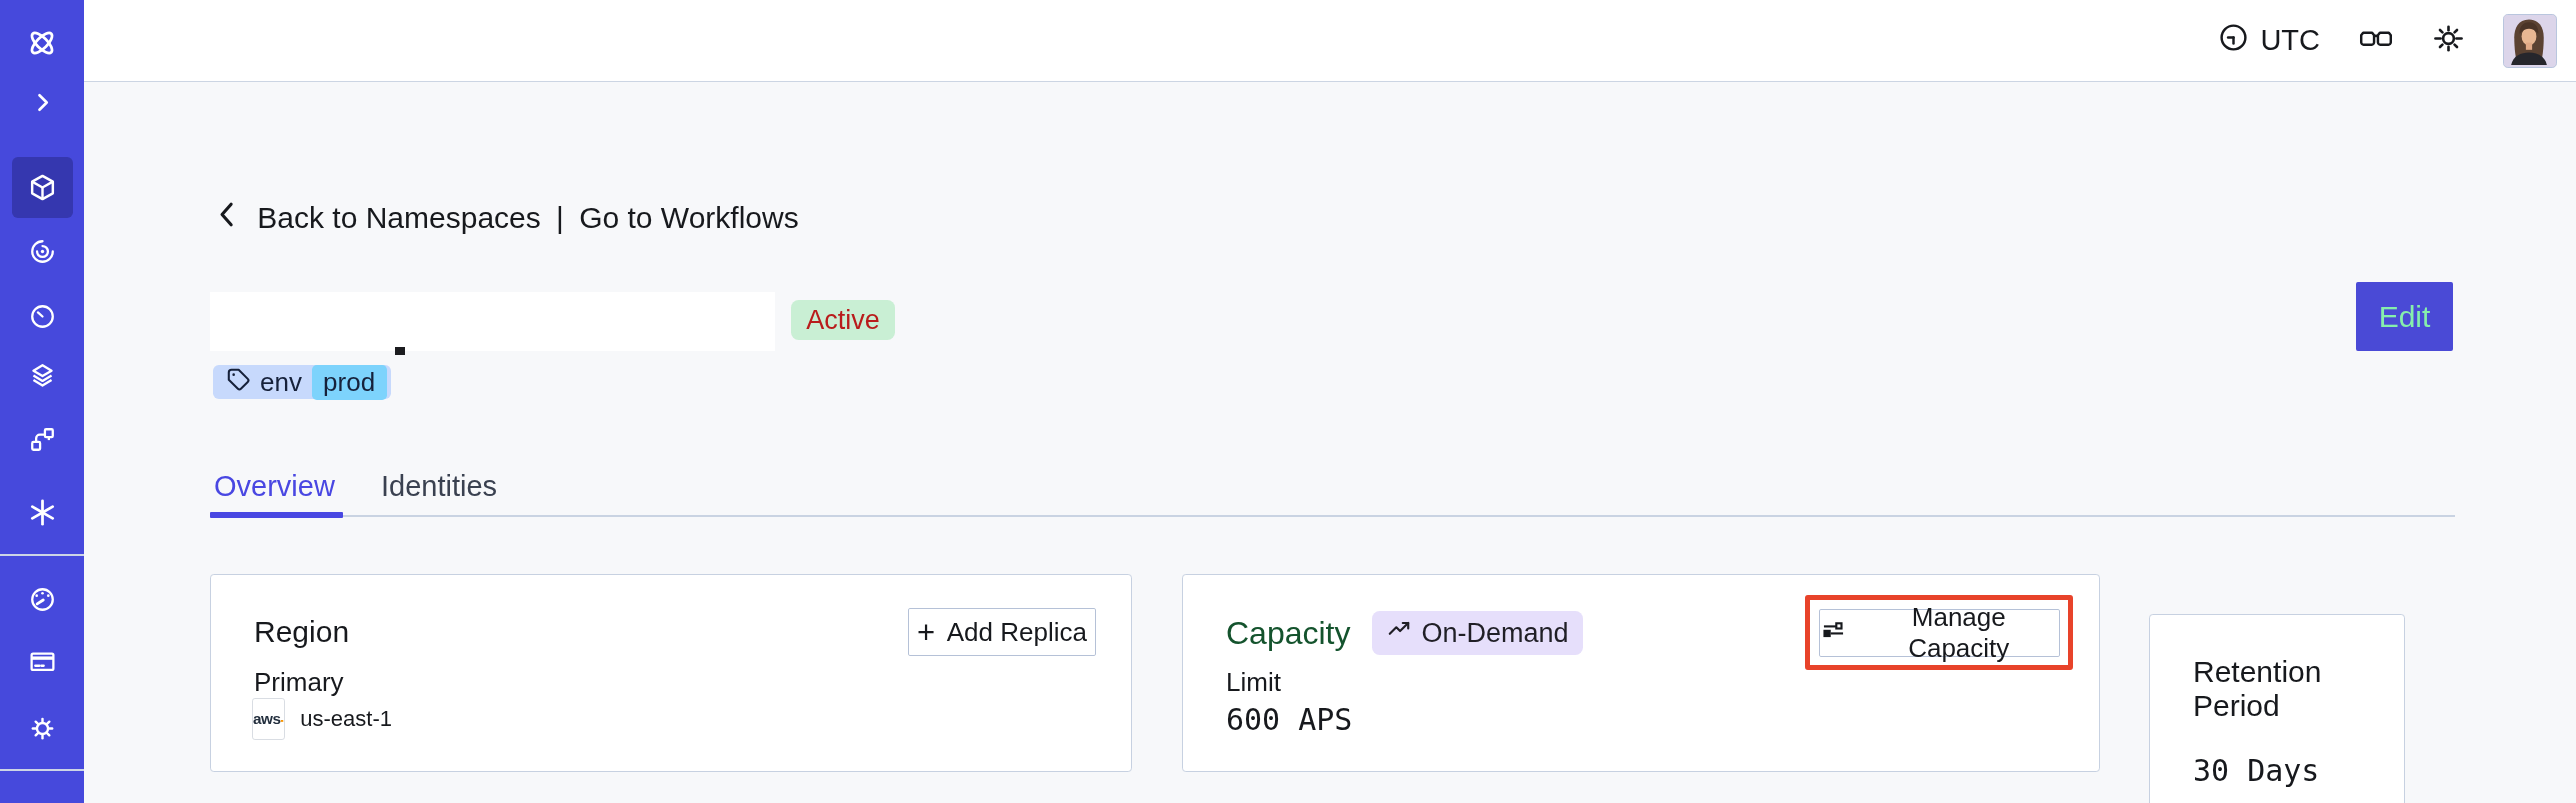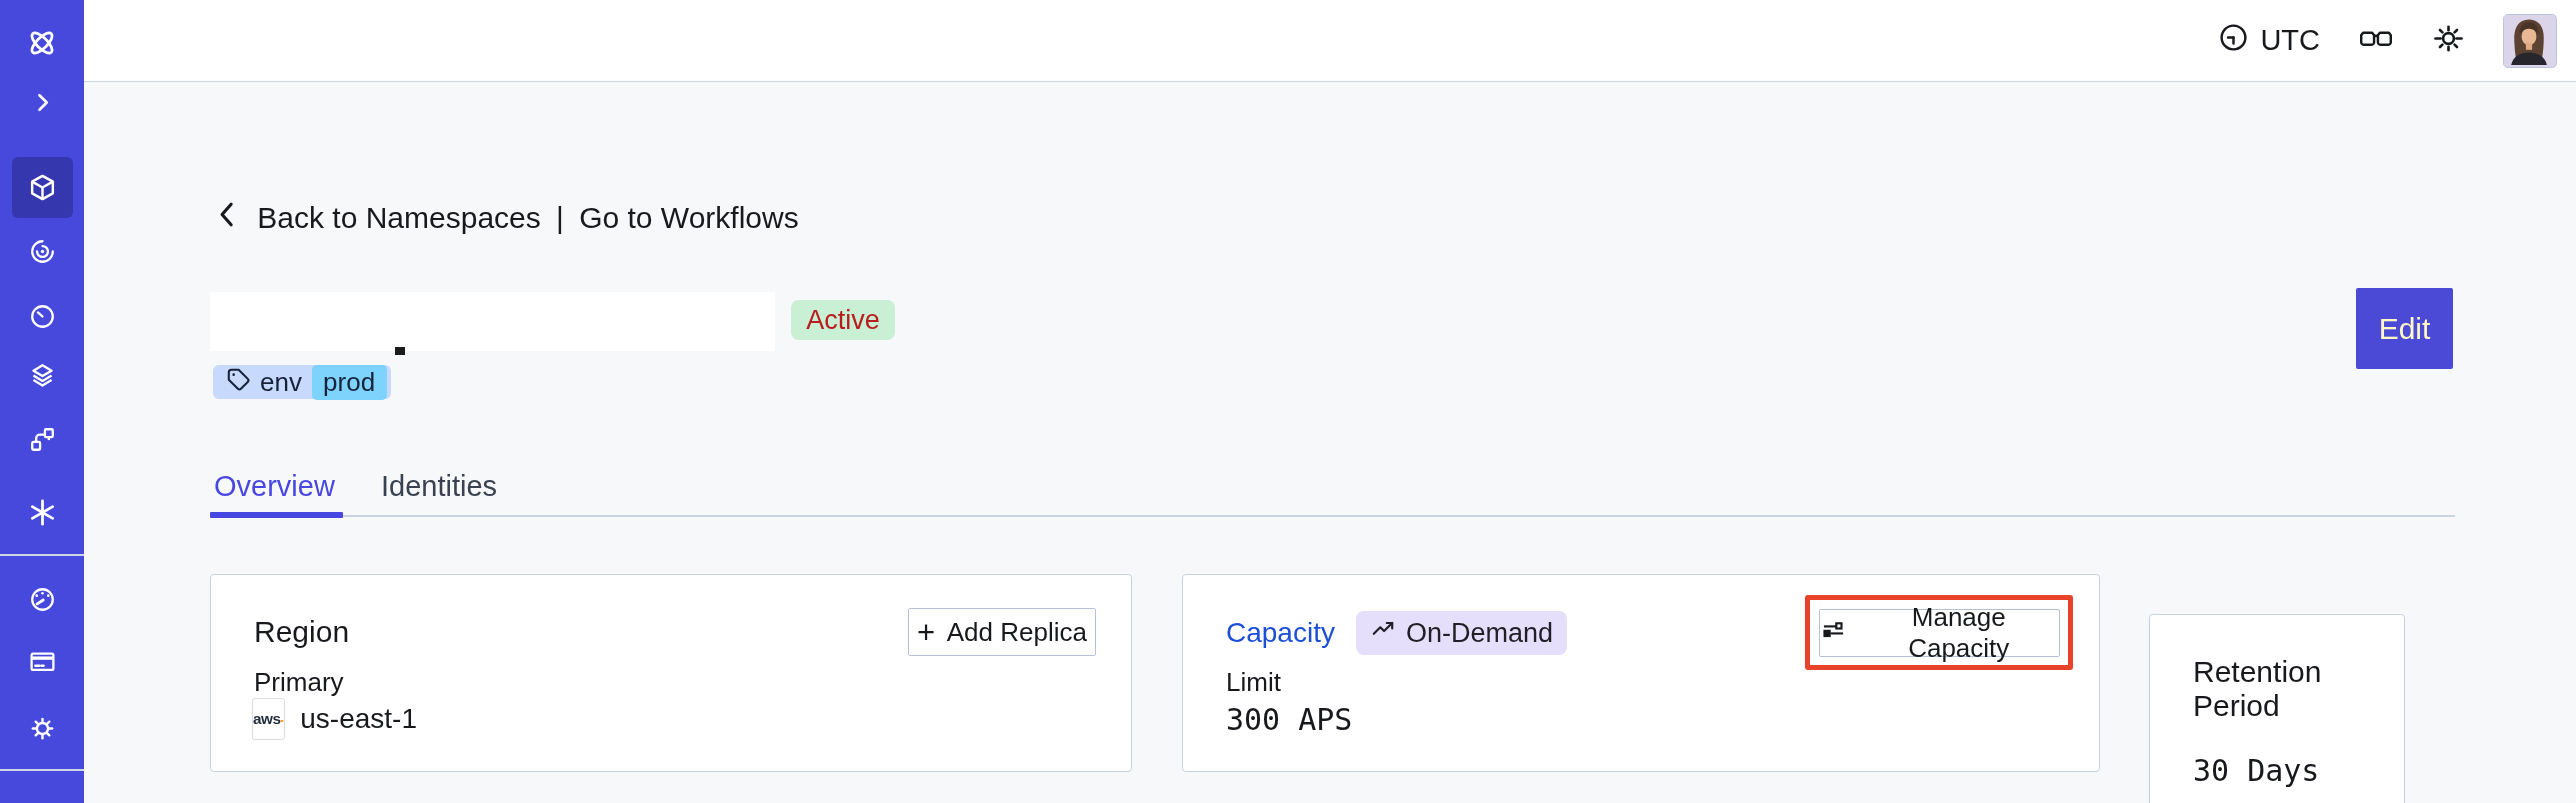--- a/index.html
+++ b/index.html
@@ -25,21 +25,21 @@
   
   .redacted { position:absolute; left:210px; top:292px; width:565px; height:59px; background:#ffffff; }
   .redact-dot { position:absolute; left:395px; top:347px; width:9.6px; height:7.7px; background:#1c1c1f; }
   .status-badge { position:absolute; left:791px; top:300px; height:40px; padding:0 15.3px; background:#c9efd4; color:#b91c1c; border-radius:7.7px; font-size:27px; display:flex; align-items:center; }
   .tag-chip { position:absolute; left:213px; top:365px; height:34px; background:#c7d9fc; border-radius:5.8px; display:flex; align-items:center; gap:9.6px; padding:0 4.8px 0 11.5px; color:#16213a; font-size:26px; }
   .tag-inner { background:#7dd3fc; border-radius:4.8px; height:35px; display:flex; align-items:center; padding:0 11.5px; }
 
   
   .btn { display:flex; align-items:center; justify-content:center; gap:13.4px; background:#ffffff; border:1.9px solid #b5c1d7; border-radius:1.9px; font-size:30px; color:#17191d; cursor:pointer; }
   .btn-connect { position:absolute; left:2125px; top:282px; width:217px; height:73px; }
-  .btn-edit { position:absolute; left:2356px; top:282px; width:97px; height:81px; background:#4a4ad6; border:none; color:#fef9c3; border-radius:1.9px; display:flex; align-items:center; justify-content:center; font-size:30px; cursor:pointer;margin-top:6px; }
+  .btn-edit { position:absolute; left:2356px; top:282px; width:97px; height:69px; background:#4a4ad6; border:none; color:#86efac; border-radius:1.9px; display:flex; align-items:center; justify-content:center; font-size:30px; cursor:pointer; }
 
   
   .tabs-line { position:absolute; left:210px; top:515px; width:2245px; height:1.9px; background:#c9d3e2; }
   .tab { position:absolute; top:470px; font-size:29px; cursor:pointer; }
   .tab-overview { left:214px; color:#4947e2; font-weight:500; }
   .tab-underline { position:absolute; left:210px; top:512px; width:133px; height:5.8px; background:#4947e2; border-radius:1px; }
   .tab-identities { left:381px; color:#3a4150; }
 
   
   .card { position:absolute; top:574px; height:198px; background:#ffffff; border:1.9px solid #c7d1e1; border-radius:3.8px; }
@@ -50,28 +50,28 @@
   .field-label { position:absolute; left:43px; top:92px; font-size:26px; color:#17191d; }
   .mono { font-family:"DejaVu Sans Mono", monospace; }
   .field-value { position:absolute; left:43px; top:127px; font-size:30px; color:#17191d; }
 
   .btn-small { position:absolute; display:flex; align-items:center; justify-content:center; gap:11.5px; background:#fff; border:1.9px solid #b5c1d7; border-radius:1.9px; font-size:26px; color:#17191d; cursor:pointer; }
   .btn-add-replica { right:35px; top:33px; width:188px; height:48px; }
   .btn-manage { right:39px; top:34px; width:241px; height:48px; }
   .red-highlight { position:absolute; right:26px; top:20px; width:268px; height:75px; border:5.8px solid #e8432a; border-radius:2.9px; pointer-events:none; }
 
   .title-row { position:absolute; left:43px; top:36px; display:flex; align-items:center; gap:21px; }
-  .title-row .t { font-size:28px; font-weight:500; color:#1d4ed8; }
+  .title-row .t { font-size:32px; font-weight:500; color:#14532d; }
   .ondemand-badge { height:44px; background:#e6dffb; color:#201f26; border-radius:7.7px; display:flex; align-items:center; gap:9.6px; padding:0 14.4px; font-size:27px; }
 
   .region-value-row { position:absolute; left:41px; top:123px; display:flex; align-items:center; gap:15.3px; }
   .aws-box { width:33px; height:42px; background:#ffffff; border:1.9px solid #d9dde3; border-radius:2.9px; display:flex; align-items:center; justify-content:center; }
   .aws-word { font-size:15.3px; font-weight:700; color:#232f3e; letter-spacing:-0.5px; line-height:15.3px; }
   .aws-smile { width:21px; height:7.7px; border:1.9px solid transparent; border-bottom:2.9px solid #f79400; border-radius:0 0 10.5px 10.5px; margin-top:-1px; }
-  .region-name { font-size:28px; color:#17191d; }
+  .region-name { font-size:22px; color:#17191d; }
 </style>
 </head>
 <body>
 
 <div class="page">
 
   <nav class="sidebar">
     <div class="side-item" style="top:12.5px;">
       <span>
         <svg width="38" height="38" viewBox="0 0 24 24" fill="none" stroke="#fff" stroke-width="1.7">
@@ -319,21 +319,21 @@
         <svg width="27" height="27" viewBox="0 0 24 24" fill="none" stroke="#17191d" stroke-width="1.9">
           <path d="M3.5 9.25 H14.5"></path>
             <rect x="14.5" y="6.5" width="4.6" height="4.6"></rect>
           <path d="M9.5 15.5 H20.5"></path>
             <rect x="4" y="13.2" width="4.6" height="4.6" fill="#17191d"></rect>
         </svg>
       </span>
       <span>Manage Capacity</span>
     </button>
     <div class="field-label">Limit</div>
-    <div class="field-value mono">300 APS</div>
+    <div class="field-value mono">600 APS</div>
   </section>
 
   <section class="card card-retention">
     <div class="card-title">Retention Period</div>
     <div class="field-value mono" style="top:138px;">30 Days</div>
   </section>
 
 </div>
 
 

